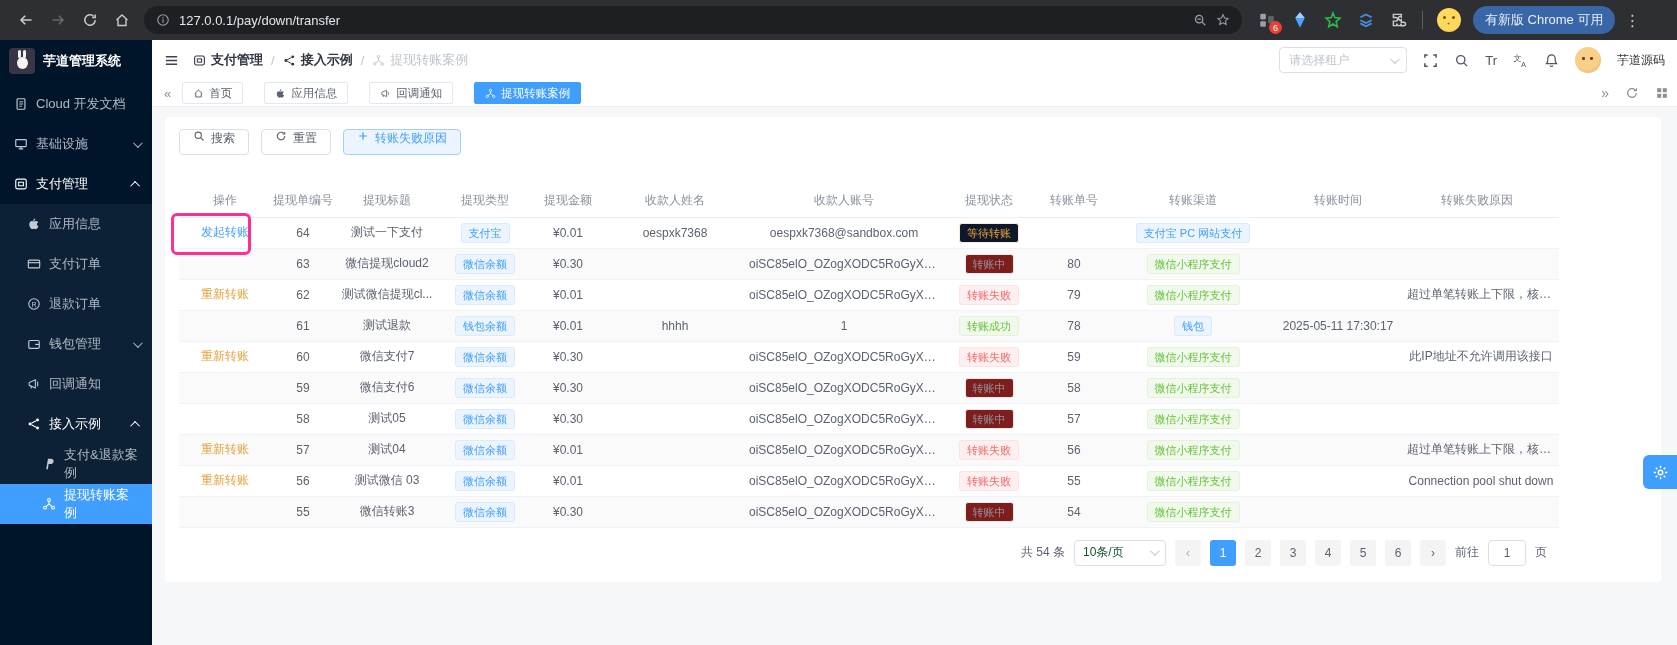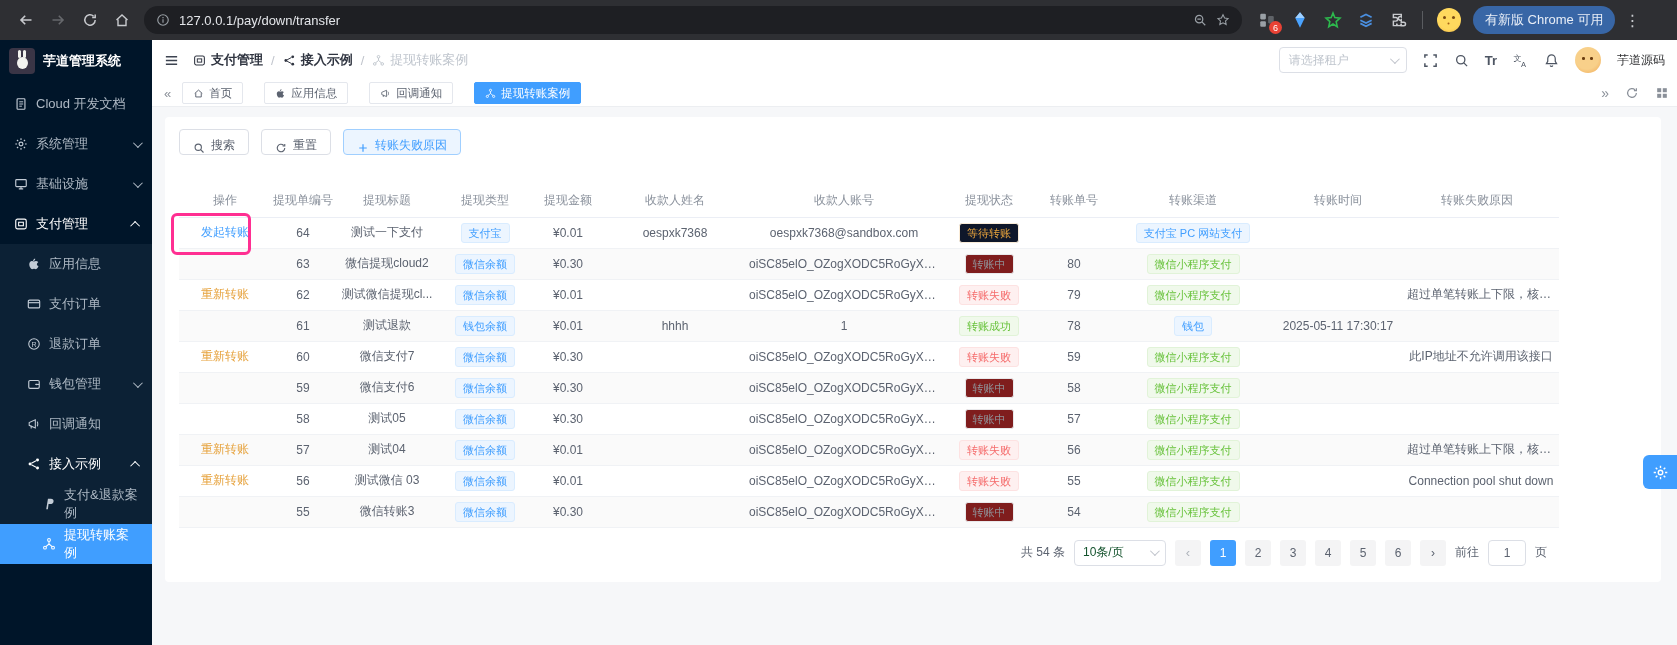--- a/index.html
+++ b/index.html
@@ -47,38 +47,38 @@
   .topbar { height:40px; background:#fff; display:flex; align-items:center; padding:0 12px; }
   .burger { font-size:15px; color:#3c4350; margin-right:14px; cursor:pointer; }
   .crumb { display:flex; align-items:center; font-size:13px; color:#2f3440; font-weight:600; }
   .crumb .ci { font-size:13px; margin-right:5px; color:#2f3440; }
   .crumb .sep { color:#c0c4cc; margin:0 8px; font-weight:400; }
   .crumb .muted, .crumb .muted .ci { color:#bfc5cd; font-weight:400; }
   .topbar-right { margin-left:auto; display:flex; align-items:center; gap:16px; }
   .tenant-select { width:128px; height:26px; border:1px solid #dcdfe6; border-radius:4px; display:flex; align-items:center; justify-content:space-between; padding:0 9px; font-size:12px; color:#bfc5cd; background:#fff; cursor:pointer; }
   .sel-chev { width:7px; height:7px; border-right:1.2px solid #c0c4cc; border-bottom:1.2px solid #c0c4cc; transform:rotate(45deg) translateY(-2px); }
   .top-ic { font-size:15px; color:#4e5663; cursor:pointer; display:flex; align-items:center; }
-  .tr-label { font-size:13px; font-weight:bold; color:#4e5663; }
+  .tr-label { font-size:13px; font-weight:normal; color:#4e5663; }
   .user-avatar { width:26px; height:26px; border-radius:50%; background:radial-gradient(circle at 45% 40%,#f8d08a 55%,#f0a752); position:relative; }
   .user-avatar::after { content:""; position:absolute; left:7px; top:10px; width:2.5px; height:2.5px; border-radius:50%; background:#6b3d10; box-shadow:8px 0 0 #6b3d10; }
   .username { font-size:12px; color:#303133; }
 
   .tabsbar { height:27px; background:#fff; border-bottom:1px solid #eceef1; display:flex; align-items:center; padding:0 8px; gap:7px; }
   .tabs-scroll { font-size:13px; color:#8a9099; cursor:pointer; padding:0 4px; }
   .tab-list { display:flex; gap:21px; }
   .tab { height:22px; display:flex; align-items:center; gap:5px; padding:0 10px; border:1px solid #e4e7ed; background:#fff; color:#5c6370; font-size:11.5px; border-radius:2px; cursor:pointer; white-space:nowrap; }
   .tab .ic { font-size:11px; }
   .tab.active { background:#409eff; border-color:#409eff; color:#fff; }
   .tabs-right { margin-left:auto; display:flex; align-items:center; gap:16px; color:#8a9099; font-size:14px; }
   .tabs-right .ic, .tabs-right span { cursor:pointer; }
 
   .content { position:absolute; left:0; right:0; top:67px; bottom:0; padding:10px 16px 0 13px; }
   .card { background:#fff; border-radius:4px; padding:12px 14px 16px 14px; position:relative; }
   .toolbar { display:flex; gap:12px; }
-  .btn { height:26px; display:inline-flex; align-items:flex-end; gap:6px; padding:0 13px; border:1px solid #dcdfe6; border-radius:4px; background:#fff; color:#5c6370; font-size:12px; cursor:pointer; }
+  .btn { height:26px; display:inline-flex; align-items:flex-start; gap:6px; padding:0 13px; border:1px solid #dcdfe6; border-radius:4px; background:#fff; color:#5c6370; font-size:12px; cursor:pointer; }
   .btn .ic { font-size:12px; }
   .btn.create { background:#ecf5ff; border-color:#a0cfff; color:#409eff; }
 
   table.grid { border-collapse:collapse; table-layout:fixed; width:1380px; margin-top:30px; }
   table.grid th { height:32px; font-size:12px; font-weight:500; color:#8a919c; border-bottom:1px solid #ebeef5; text-align:center; white-space:nowrap; overflow:hidden; }
   table.grid td { height:31px; font-size:12px; color:#5c6370; border-bottom:1px solid #f0f2f5; text-align:center; padding:0 4px; white-space:nowrap; overflow:hidden; text-overflow:ellipsis; }
   tr.striped td { background:#fafafa; }
   td.col-reason, th.col-reason { text-align:right; padding-right:8px; }
   .alink { cursor:pointer; font-weight:500; }
   .alink.primary { color:#409eff; }
@@ -188,30 +188,20 @@
   </div>
   <div class="sb-menu">
       <div class="sb-item lvl1">
         <span class="ic">
           <svg viewBox="0 0 16 16">
             <rect x="3.5" y="2" width="9" height="12" rx="1" fill="none" stroke="currentColor" stroke-width="1.3"></rect>
             <path d="M6 5.5h4.5M6 8h4.5M6 10.5h3" stroke="currentColor" stroke-width="1.1"></path>
           </svg>
         </span>
         <span class="lbl">Cloud 开发文档</span>
-      </div>
-      <div class="sb-item lvl1">
-        <span class="ic">
-          <svg viewBox="0 0 16 16">
-            <circle cx="8" cy="8" r="2.2" fill="none" stroke="currentColor" stroke-width="1.3"></circle>
-            <path d="M8 1.5v2M8 12.5v2M1.5 8h2M12.5 8h2M3.4 3.4l1.4 1.4M11.2 11.2l1.4 1.4M12.6 3.4l-1.4 1.4M4.8 11.2l-1.4 1.4" stroke="currentColor" stroke-width="1.3"></path>
-          </svg>
-        </span>
-        <span class="lbl">系统管理</span>
-        <span class="chev down"></span>
       </div>
       <div class="sb-item lvl1">
         <span class="ic">
           <svg viewBox="0 0 16 16">
             <rect x="2" y="3" width="12" height="8" rx="1" fill="none" stroke="currentColor" stroke-width="1.3"></rect>
             <path d="M5.5 13.5h5M8 11v2.5" stroke="currentColor" stroke-width="1.3"></path>
           </svg>
         </span>
         <span class="lbl">基础设施</span>
         <span class="chev down"></span>

